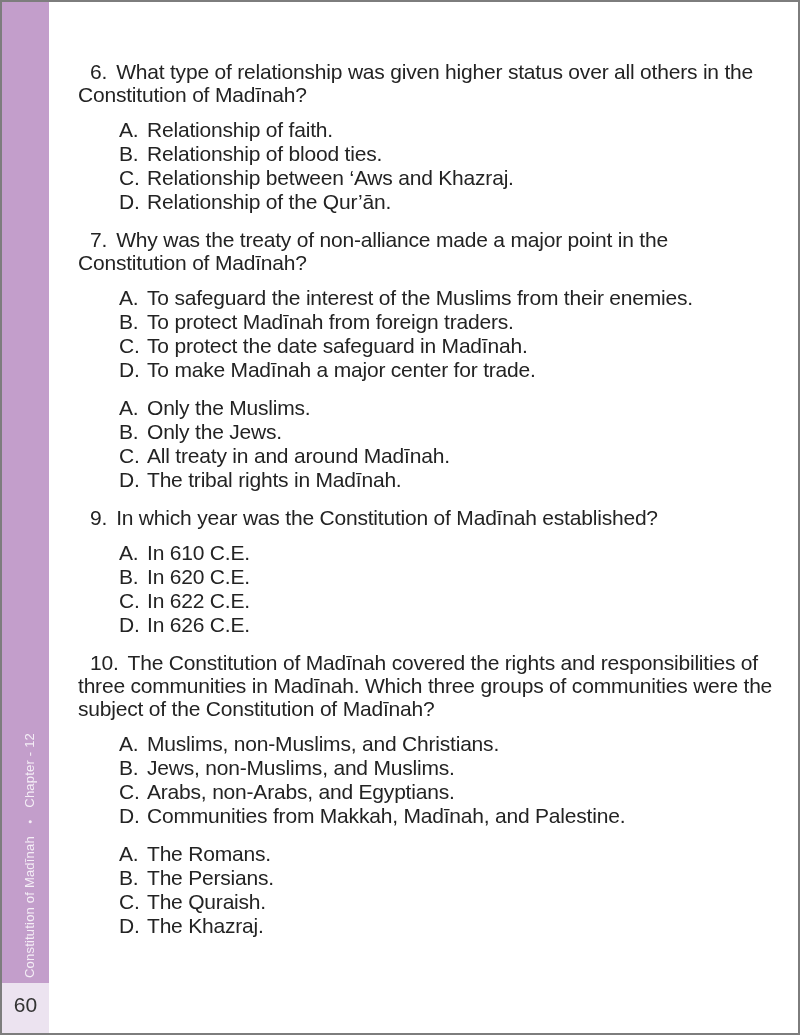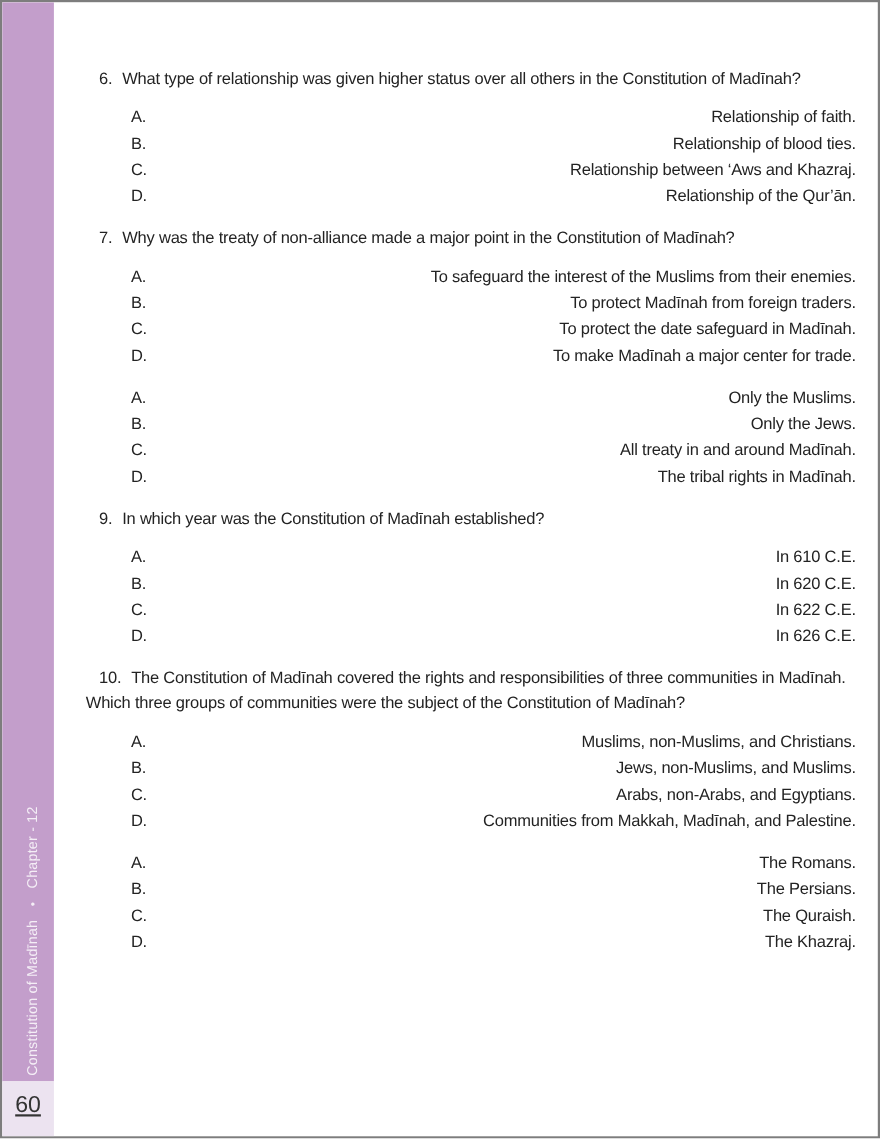--- a/index.html
+++ b/index.html
@@ -47,48 +47,47 @@
     background: #ece3f0;
     display: flex;
     align-items: center;
     justify-content: center;
     padding-bottom: 6px;
     box-sizing: border-box;
   }
   .pagenum {
     font-size: 21px;
     color: #333333;
-    text-decoration: underline;
   }
   
   .content {
     position: absolute;
     left: 76px;
     top: 58px;
     width: 700px;
-    font-size: 15px;
+    font-size: 21px;
     letter-spacing: -0.2px;
   }
   .question { margin-bottom: 14px; }
   .q-text {
     margin: 0 0 12px 0;
     line-height: 23px;
     text-indent: 12px;
   }
   .q-num { margin-right: 9px; }
   .options { }
   .option {
     display: flex;
     line-height: 24px;
   }
   .opt-letter {
     flex: 0 0 28px;
     margin-left: 41px;
   }
-  .opt-text { flex: 1; text-align: right; }
+  .opt-text { flex: 1; }
 </style>
 </head>
 <body>
 
 <div class="page">
 
   <div class="strip">
     <div class="vlabel">
       <span>Constitution of Madīnah</span><span class="bullet">●</span><span>Chapter - 12</span>
     </div>

